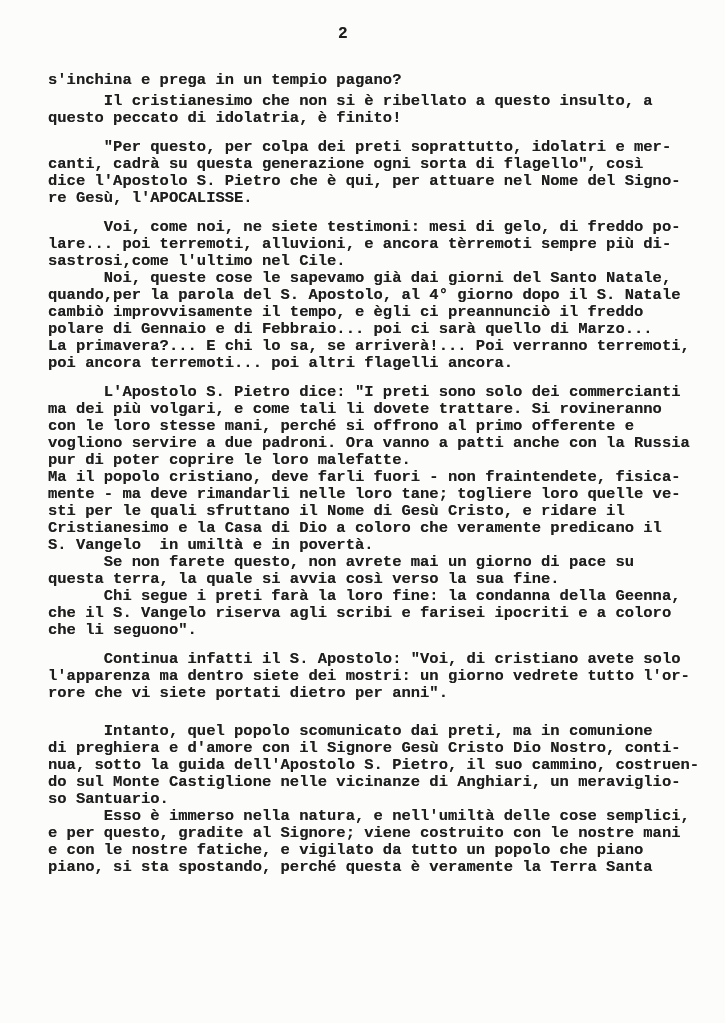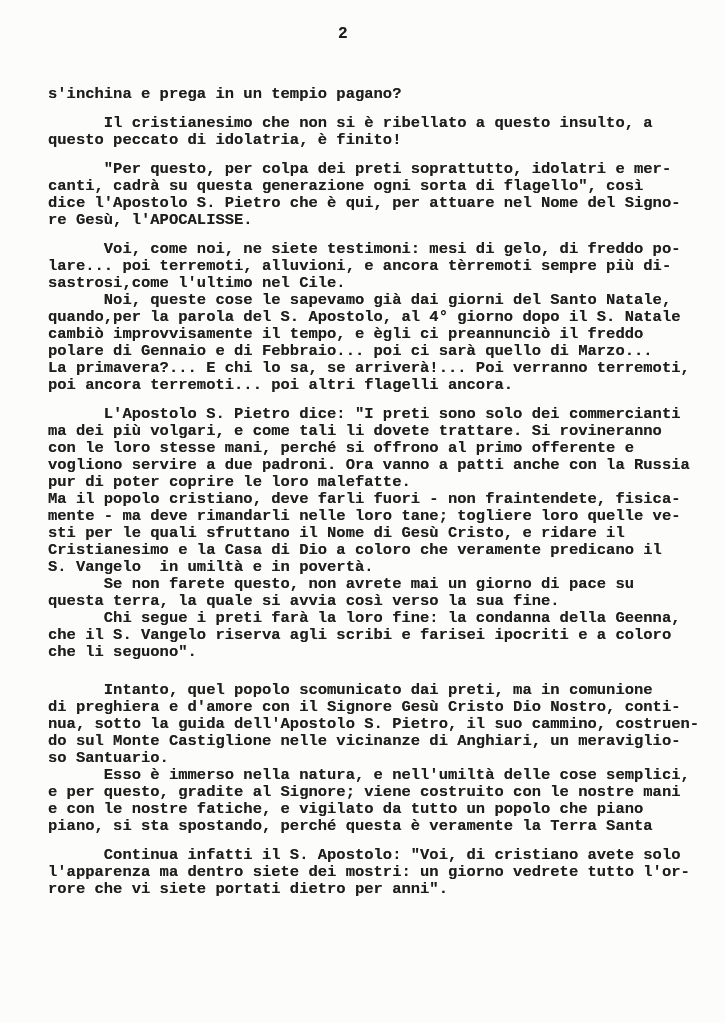--- a/index.html
+++ b/index.html
@@ -30,22 +30,22 @@
     top: 70px;
     left: 48px;
     right: 14px;
     font-size: 15.5px;
     line-height: 17px;
   }
   .para {
     white-space: pre;
     margin: 0;
   }
-  .gap-none   { margin-top: 16px; }
-  .gap-small  { margin-top: 12px; }
+  .gap-none   { margin-top: 2px; }
+  .gap-small  { margin-top: 4px; }
   .gap-normal { margin-top: 12px; }
   .gap-large  { margin-top: 21px; }
 </style>
 </head>
 <body>
 
 <div class="page">
   <div class="page-number">2</div>
   <div class="content" id="content">
       <div class="para gap-none">s'inchina e prega in un tempio pagano?</div>
@@ -72,26 +72,26 @@
 Ma il popolo cristiano, deve farli fuori - non fraintendete, fisica-
 mente - ma deve rimandarli nelle loro tane; togliere loro quelle ve-
 sti per le quali sfruttano il Nome di Gesù Cristo, e ridare il
 Cristianesimo e la Casa di Dio a coloro che veramente predicano il
 S. Vangelo  in umiltà e in povertà.
       Se non farete questo, non avrete mai un giorno di pace su
 questa terra, la quale si avvia così verso la sua fine.
       Chi segue i preti farà la loro fine: la condanna della Geenna,
 che il S. Vangelo riserva agli scribi e farisei ipocriti e a coloro
 che li seguono".</div>
+      <div class="para gap-normal">      Continua infatti il S. Apostolo: "Voi, di cristiano avete solo
+l'apparenza ma dentro siete dei mostri: un giorno vedrete tutto l'or-
+rore che vi siete portati dietro per anni".</div>
       <div class="para gap-large">      Intanto, quel popolo scomunicato dai preti, ma in comunione
 di preghiera e d'amore con il Signore Gesù Cristo Dio Nostro, conti-
 nua, sotto la guida dell'Apostolo S. Pietro, il suo cammino, costruen-
 do sul Monte Castiglione nelle vicinanze di Anghiari, un meraviglio-
 so Santuario.
       Esso è immerso nella natura, e nell'umiltà delle cose semplici,
 e per questo, gradite al Signore; viene costruito con le nostre mani
 e con le nostre fatiche, e vigilato da tutto un popolo che piano
 piano, si sta spostando, perché questa è veramente la Terra Santa</div>
-      <div class="para gap-normal">      Continua infatti il S. Apostolo: "Voi, di cristiano avete solo
-l'apparenza ma dentro siete dei mostri: un giorno vedrete tutto l'or-
-rore che vi siete portati dietro per anni".</div>
     </div>
 </div>
 
 </body></html>

